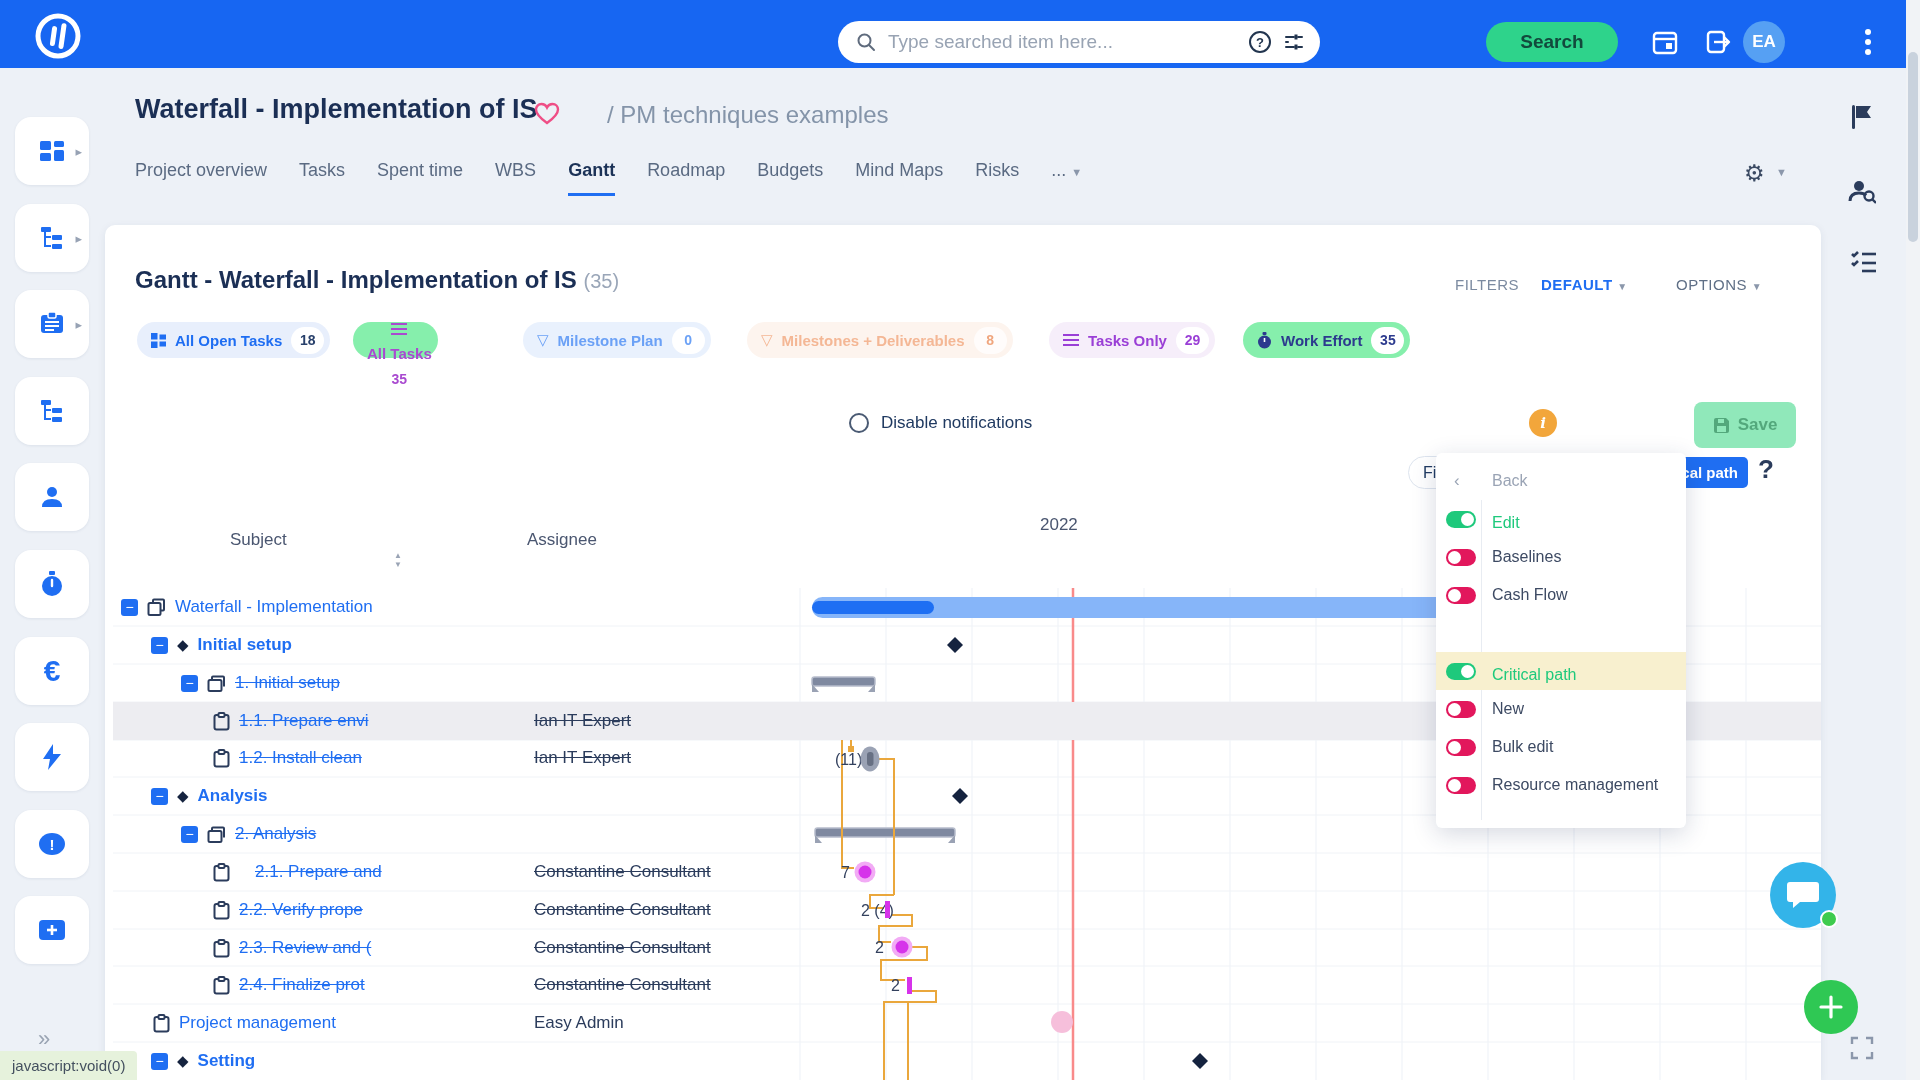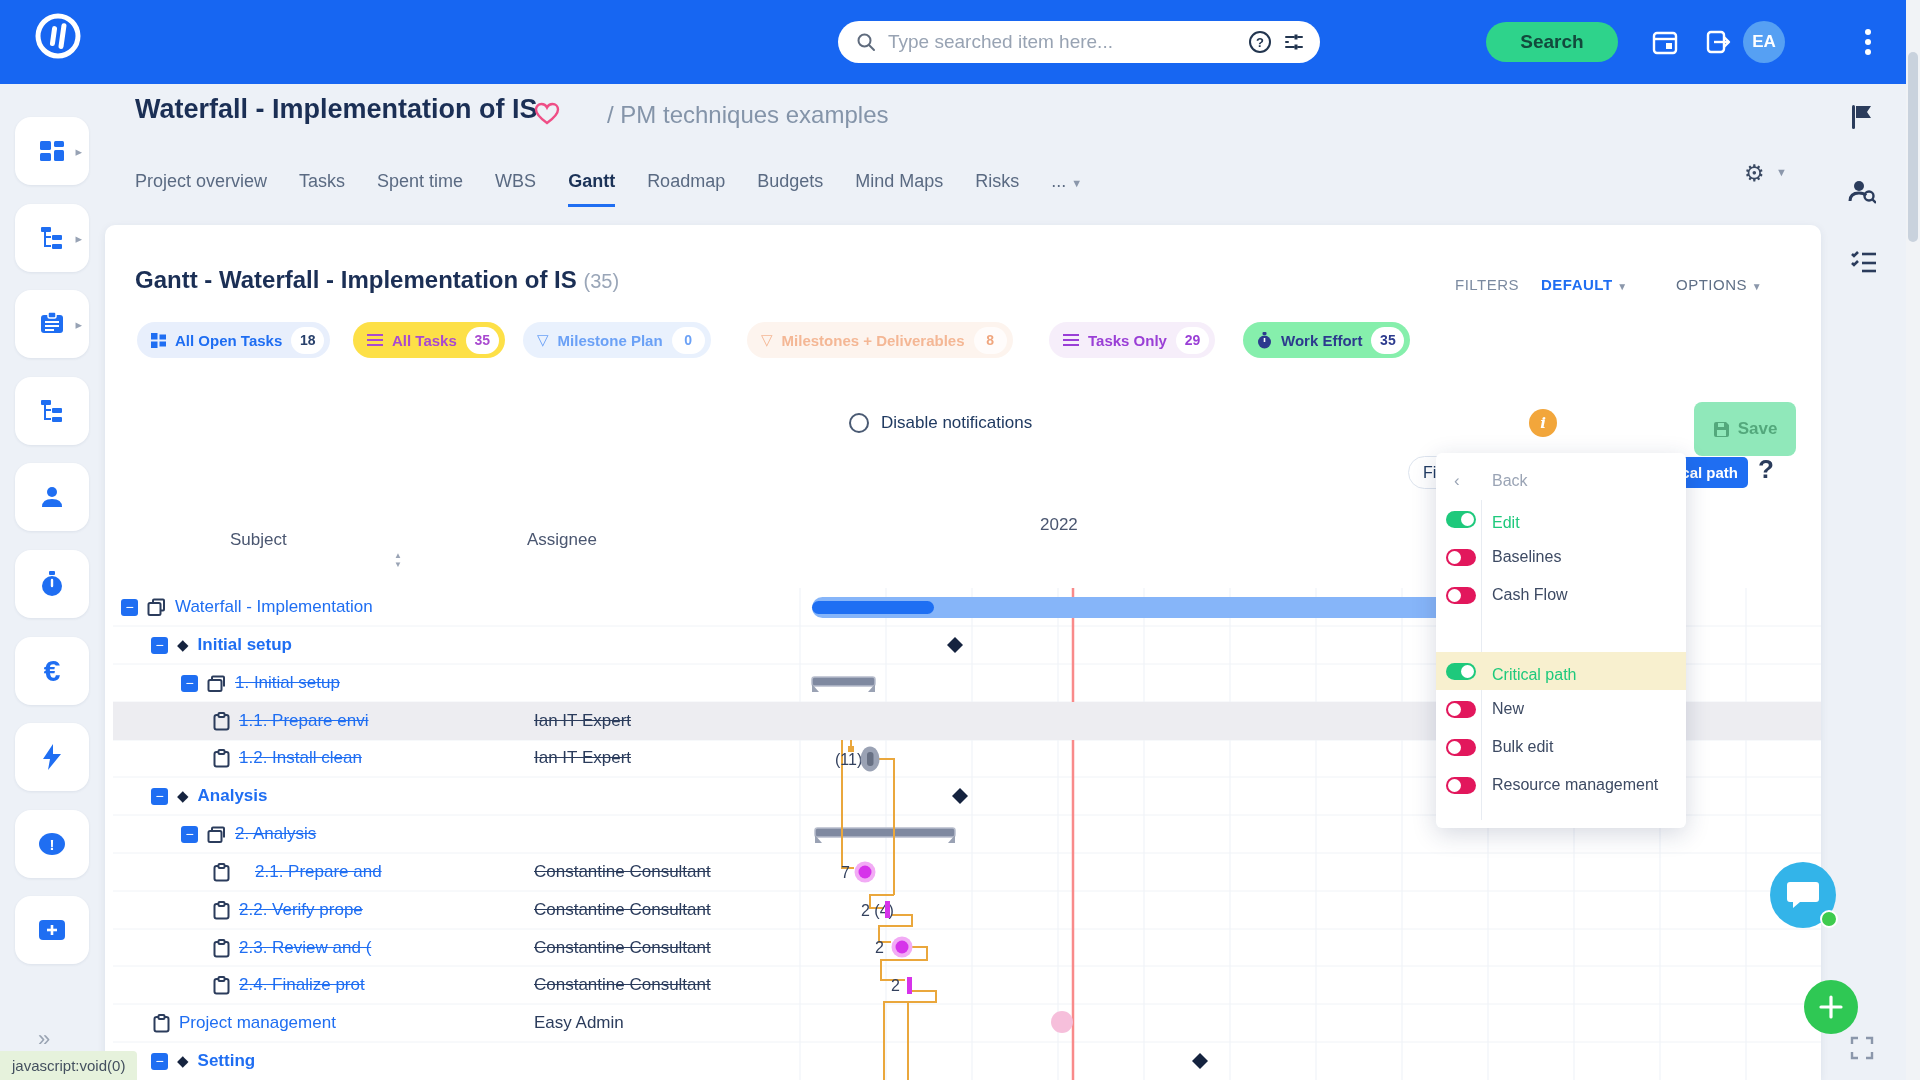--- a/index.html
+++ b/index.html
@@ -2,40 +2,40 @@
 <html><head>
 <meta charset="utf-8">
 <style>
   html,body{margin:0;padding:0;}
   body{width:1920px;height:1080px;position:relative;overflow:hidden;
        font-family:"Liberation Sans","DejaVu Sans",sans-serif;background:#edf1f7;color:#203a61;}
   .abs{position:absolute;}
   svg{display:block;}
 
   
-  .topbar{left:0;top:0;width:1920px;height:84px;background:#1766f2;z-index:40;}
+  .topbar{left:0;top:0;width:1920px;height:68px;background:#1766f2;z-index:40;}
   .search-pill{left:838px;top:21px;width:482px;height:42px;background:#fff;border-radius:21px;
                display:flex;align-items:center;padding:0 14px 0 18px;box-sizing:border-box;gap:10px;}
   .search-pill input{flex:1;border:none;outline:none;font-size:19px;color:#3c4a5c;background:transparent;
                      font-family:"Liberation Sans",sans-serif;}
   .search-pill input::placeholder{color:#98a3b3;}
   .search-btn{left:1486px;top:22px;width:132px;height:40px;border-radius:20px;background:#2ed38b;border:none;
               font-size:19px;font-weight:bold;color:#12493c;cursor:pointer;font-family:"Liberation Sans",sans-serif;}
   .avatar{left:1743px;top:21px;width:42px;height:42px;border-radius:50%;background:#56a0f3;color:#fff;
           display:flex;align-items:center;justify-content:center;font-size:17px;font-weight:bold;}
 
   
   .side-card{left:15px;width:74px;height:68px;background:#fff;border-radius:16px;
              box-shadow:0 1px 3px rgba(25,45,90,.08);display:flex;align-items:center;justify-content:center;}
   .side-card .chev{position:absolute;right:7px;top:50%;transform:translateY(-50%);color:#97a2b4;font-size:13px;}
   .blue-ic{color:#1f6ef2;}
 
   
   .tabs{left:135px;top:160px;display:flex;gap:32px;font-size:18px;color:#5a6a82;z-index:2;}
-  .tab{padding-bottom:12px;cursor:pointer;white-space:nowrap;margin-top:11px;}
+  .tab{padding-bottom:12px;cursor:pointer;white-space:nowrap;}
   .tab.active{color:#1b3257;font-weight:bold;border-bottom:3px solid #1f6ef2;}
 
   
   .card{left:105px;top:225px;width:1716px;height:855px;background:#fff;border-radius:10px 10px 0 0;
         box-shadow:0 2px 8px rgba(25,45,90,.08);z-index:1;}
 
   
   .chip{position:absolute;top:322px;height:36px;border-radius:18px;display:flex;align-items:center;
         gap:9px;padding:0 6px 0 14px;box-sizing:border-box;font-size:15px;font-weight:bold;cursor:pointer;}
   .chip .badge{background:#fff;border-radius:14px;min-width:33px;height:27px;display:flex;align-items:center;
@@ -276,21 +276,21 @@
       <svg width="15" height="15" viewBox="0 0 15 15" fill="#1f6ef2">
         <rect x="0" y="0" width="6.5" height="6.5"></rect>
         <rect x="8.5" y="1.5" width="6.5" height="5"></rect>
         <rect x="0" y="8.5" width="6.5" height="6.5"></rect>
         <rect x="8.5" y="8.5" width="6.5" height="5"></rect>
       </svg>
     </span>
   <span>All Open Tasks</span>
     <span class="badge" style="color:#28406b;">18</span>
 </div>
-<div class="chip" style="left:353px;background:#fde047;color:#a94ad0;z-index:2;">
+<div class="chip" style="left:353px;background:#86efac;color:#a94ad0;z-index:2;flex-direction:column;">
   <span>
       <svg width="16" height="14" viewBox="0 0 16 14" stroke="#a94ad0" stroke-width="2">
         <line x1="0" y1="2" x2="16" y2="2"></line>
         <line x1="0" y1="7" x2="16" y2="7"></line>
         <line x1="0" y1="12" x2="16" y2="12"></line>
       </svg>
     </span>
   <span>All Tasks</span>
     <span class="badge" style="color:#a94ad0;">35</span>
 </div>
@@ -393,21 +393,21 @@
   <span>Years</span>
 </div>
 <div class="abs" style="left:849px;top:413px;width:20px;height:20px;border:2px solid #4a5a73;border-radius:50%;box-sizing:border-box;z-index:2;"></div>
 <div class="abs" style="left:881px;top:413px;font-size:17px;color:#203a61;z-index:2;">Disable notifications</div>
 
 <div class="abs" style="left:1529px;top:409px;width:28px;height:28px;border-radius:50%;background:#f2a63b;color:#fff;display:flex;align-items:center;justify-content:center;font-weight:bold;font-size:15px;z-index:2;font-family:'DejaVu Serif',serif;font-style:italic;">i</div>
 <div class="vbtn" style="left:1577px;width:108px;">
   <span style="font-size:19px;color:#1b2f55;">⚙</span>
   <span style="font-weight:bold;color:#1b2f55;">Tools</span>
 </div>
-<button class="abs" style="left:1694px;top:402px;width:102px;height:54px;border:none;border-radius:8px;background:#90e8ba;color:#53a87c;font-size:17px;font-weight:bold;display:flex;align-items:center;justify-content:center;gap:8px;z-index:2;font-family:'Liberation Sans',sans-serif;">
+<button class="abs" style="left:1694px;top:402px;width:102px;height:46px;border:none;border-radius:8px;background:#90e8ba;color:#53a87c;font-size:17px;font-weight:bold;display:flex;align-items:center;justify-content:center;gap:8px;z-index:2;font-family:'Liberation Sans',sans-serif;">
   <span>
       <svg width="17" height="17" viewBox="0 0 17 17" fill="#53a87c">
         <path d="M1 3 a2 2 0 0 1 2-2 h10 l3 3 v10 a2 2 0 0 1 -2 2 h-11 a2 2 0 0 1 -2-2 z"></path>
         <rect x="4" y="9" width="9" height="6" fill="#90e8ba"></rect>
         <rect x="5" y="2" width="6" height="4" fill="#90e8ba"></rect>
       </svg>
     </span>
   <span>Save</span>
 </button>
 

